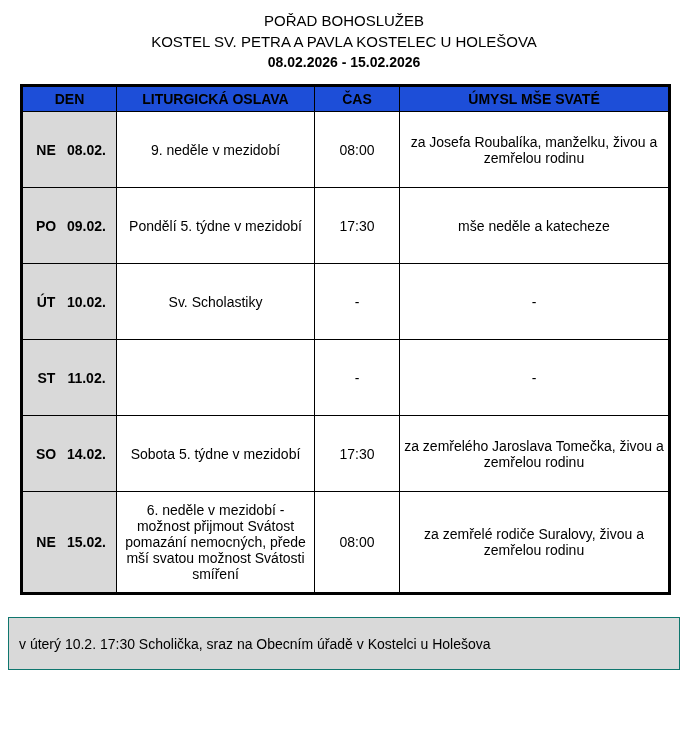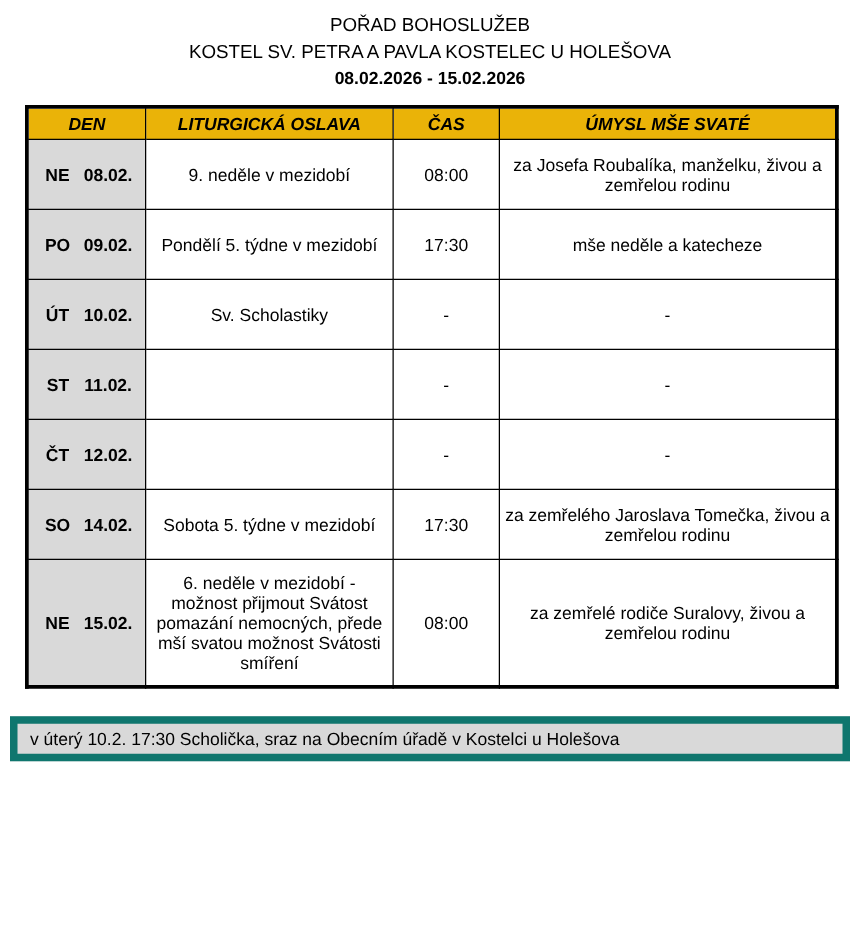--- a/index.html
+++ b/index.html
@@ -44,31 +44,30 @@
   table.schedule th,
   table.schedule td {
     border: 1px solid #000000;
     font-size: 14px;
     padding: 2px 4px;
     vertical-align: middle;
     text-align: center;
     overflow: hidden;
   }
   table.schedule th {
-    background: #eab308;
+    background: #1d4ed8;
     font-weight: bold;
     height: 20px;
     font-size: 14px;
-    font-style: italic;
   }
   col.c-den   { width: 95px; }
   col.c-oslava{ width: 198px; }
   col.c-cas   { width: 85px; }
   col.c-umysl { width: 270px; }
-  tr.data-row { height: 56px; }
+  tr.data-row { height: 76px; }
   tr.data-row.tall { height: 102px; }
   td.day-cell {
     background: #d9d9d9;
     font-weight: bold;
     text-align: left;
     padding-left: 8px;
   }
   td.day-cell .day-abbr {
     display: inline-block;
     min-width: 26px;
@@ -76,22 +75,22 @@
   td.day-cell .day-date {
     display: inline-block;
     margin-left: 8px;
   }
   .footer-note {
     margin-top: 22px;
     margin-left: -12px;
     width: 672px;
     box-sizing: border-box;
     background: #d9d9d9;
-    border: 6px solid #0f766e;
-    height: 36px;
+    border: 1px solid #0f766e;
+    height: 53px;
     display: flex;
     align-items: center;
     padding-left: 10px;
     font-size: 14px;
   }
 </style>
 </head>
 <body>
 
 <div class="page">
@@ -145,28 +144,20 @@
       <tr class="data-row">
         <td class="day-cell">
           <span class="day-abbr">ST</span><span class="day-date">11.02.</span>
         </td>
         <td></td>
         <td>-</td>
         <td>-</td>
       </tr>
       <tr class="data-row">
         <td class="day-cell">
-          <span class="day-abbr">ČT</span><span class="day-date">12.02.</span>
-        </td>
-        <td></td>
-        <td>-</td>
-        <td>-</td>
-      </tr>
-      <tr class="data-row">
-        <td class="day-cell">
           <span class="day-abbr">SO</span><span class="day-date">14.02.</span>
         </td>
         <td>Sobota 5. týdne v mezidobí</td>
         <td>17:30</td>
         <td>za zemřelého Jaroslava Tomečka, živou a zemřelou rodinu</td>
       </tr>
       <tr class="data-row tall">
         <td class="day-cell">
           <span class="day-abbr">NE</span><span class="day-date">15.02.</span>
         </td>

